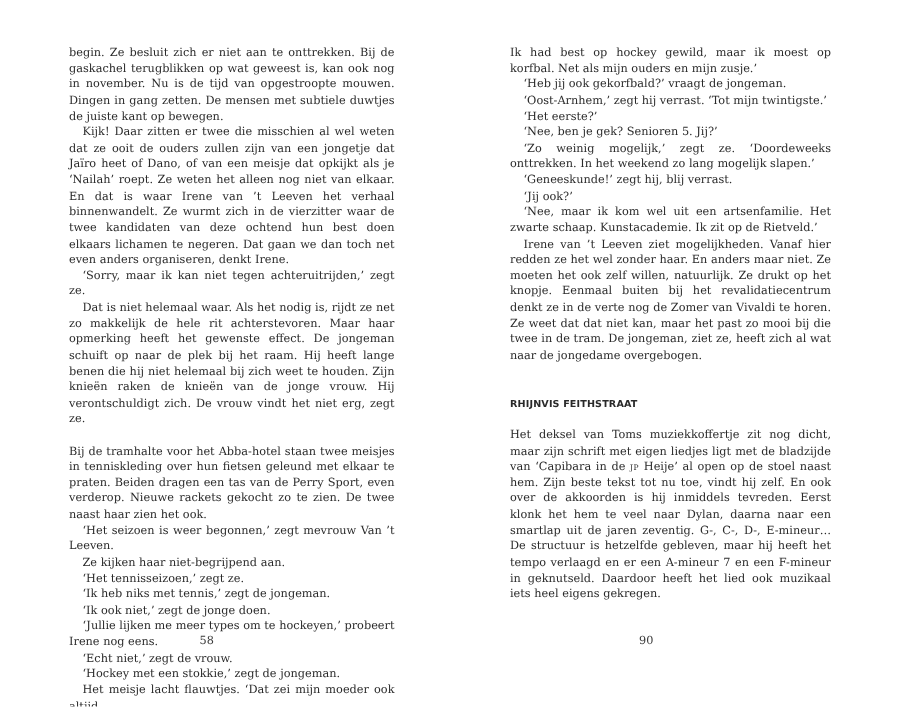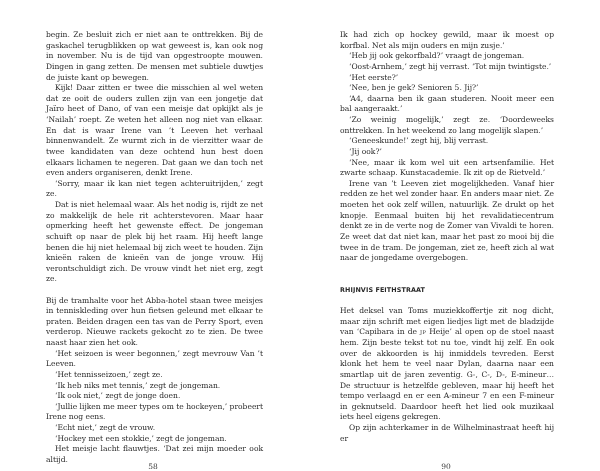--- a/index.html
+++ b/index.html
@@ -29,23 +29,23 @@
     font-weight: bold;
     font-size: 6.4px;
     letter-spacing: 0.1px;
     line-height: 10.62px;
     color: #2a2a2a;
     margin: 0;
   }
   .sc { font-variant: small-caps; text-transform: lowercase; font-size: 0.92em; letter-spacing: 0.3px; }
   .pagenum {
     position: absolute;
-    top: 462px;
+    top: 422px;
     width: 40px;
-    text-align: center;
+    text-align: left;
     font-family: "DejaVu Serif", "Liberation Serif", serif;
     font-size: 7.5px;
     color: #3a3a3a;
   }
   .left .pagenum { left: 133px; }
   .right .pagenum { left: 126px; }
 </style>
 </head>
 <body>
 
@@ -53,46 +53,45 @@
 
   <div class="page left">
     <div class="textblock">
       <p class="p">begin. Ze besluit zich er niet aan te onttrekken. Bij de gas­kachel terugblikken op wat geweest is, kan ook nog in no­vember. Nu is de tijd van opgestroopte mouwen. Dingen in gang zetten. De mensen met subtiele duwtjes de juiste kant op bewegen.</p>
       <p class="p indent">Kijk! Daar zitten er twee die misschien al wel weten dat ze ooit de ouders zullen zijn van een jongetje dat Jaïro heet of Dano, of van een meisje dat opkijkt als je ‘Nailah’ roept. Ze weten het alleen nog niet van elkaar. En dat is waar Irene van ’t Leeven het verhaal binnenwandelt. Ze wurmt zich in de vierzitter waar de twee kandidaten van deze ochtend hun best doen elkaars lichamen te negeren. Dat gaan we dan toch net even anders organiseren, denkt Irene.</p>
       <p class="p indent">‘Sorry, maar ik kan niet tegen achteruitrijden,’ zegt ze.</p>
       <p class="p indent">Dat is niet helemaal waar. Als het nodig is, rijdt ze net zo makkelijk de hele rit achterstevoren. Maar haar opmerking heeft het gewenste effect. De jongeman schuift op naar de plek bij het raam. Hij heeft lange benen die hij niet helemaal bij zich weet te houden. Zijn knieën raken de knieën van de jonge vrouw. Hij verontschuldigt zich. De vrouw vindt het niet erg, zegt ze.</p>
       <div class="gap"></div>
       <p class="p">Bij de tramhalte voor het Abba-hotel staan twee meisjes in tenniskleding over hun fietsen geleund met elkaar te praten. Beiden dragen een tas van de Perry Sport, even verderop. Nieuwe rackets gekocht zo te zien. De twee naast haar zien het ook.</p>
       <p class="p indent">‘Het seizoen is weer begonnen,’ zegt mevrouw Van ’t Lee­ven.</p>
+      <p class="p indent">Ze kijken haar niet-begrijpend aan.</p>
       <p class="p indent">‘Het tennisseizoen,’ zegt ze.</p>
       <p class="p indent">‘Ik heb niks met tennis,’ zegt de jongeman.</p>
       <p class="p indent">‘Ik ook niet,’ zegt de jonge doen.</p>
       <p class="p indent">‘Jullie lijken me meer types om te hockeyen,’ probeert Irene nog eens.</p>
       <p class="p indent">‘Echt niet,’ zegt de vrouw.</p>
       <p class="p indent">‘Hockey met een stokkie,’ zegt de jongeman.</p>
       <p class="p indent last-left">Het meisje lacht flauwtjes. ‘Dat zei mijn moeder ook altijd.</p>
     </div>
     <div class="pagenum">58</div>
   </div>
 
   <div class="page right">
     <div class="textblock">
-      <p class="p">Ik had zich op hockey gewild, maar ik moest op korfbal. Net als mijn ouders en mijn zusje.’</p>
+      <p class="p">Ik had best op hockey gewild, maar ik moest op korfbal. Net als mijn ouders en mijn zusje.’</p>
       <p class="p indent">‘Heb jij ook gekorfbald?’ vraagt de jongeman.</p>
       <p class="p indent">‘Oost-Arnhem,’ zegt hij verrast. ‘Tot mijn twintigste.’</p>
       <p class="p indent">‘Het eerste?’</p>
       <p class="p indent">‘Nee, ben je gek? Senioren 5. Jij?’</p>
-      <p class="p indent">‘A4, daarna ben ik gaan studeren. Nooit meer een bal aan­geraakt.’</p>
       <p class="p indent">‘Zo weinig mogelijk,’ zegt ze. ‘Doordeweeks onttrekken. In het weekend zo lang mogelijk slapen.’</p>
       <p class="p indent">‘Geneeskunde!’ zegt hij, blij verrast.</p>
       <p class="p indent">‘Jij ook?’</p>
       <p class="p indent">‘Nee, maar ik kom wel uit een artsenfamilie. Het zwarte schaap. Kunstacademie. Ik zit op de Rietveld.’</p>
       <p class="p indent last-left">Irene van ’t Leeven ziet mogelijkheden. Vanaf hier redden ze het wel zonder haar. En anders maar niet. Ze moeten het ook zelf willen, natuurlijk. Ze drukt op het knopje. Eenmaal buiten bij het revalidatiecentrum denkt ze in de verte nog de Zomer van Vivaldi te horen. Ze weet dat dat niet kan, maar het past zo mooi bij die twee in de tram. De jongeman, ziet ze, heeft zich al wat naar de jongedame overgebogen.</p>
       <div class="gap2"></div>
       <p class="heading">RHIJNVIS FEITHSTRAAT</p>
       <div class="gap"></div>
       <p class="p"><span>Het deksel van Toms muziekkoffertje zit nog dicht, maar zijn schrift met eigen liedjes ligt met de bladzijde van ‘Capibara in de </span><span class="sc">JP</span><span> Heije’ al open op de stoel naast hem. Zijn beste tekst tot nu toe, vindt hij zelf. En ook over de akkoorden is hij inmid­dels tevreden. Eerst klonk het hem te veel naar Dylan, daarna naar een smartlap uit de jaren zeventig. G-, C-, D-, E-mineur… De structuur is hetzelfde gebleven, maar hij heeft het tempo verlaagd en er een A-mineur 7 en een F-mineur in geknutseld. Daardoor heeft het lied ook muzikaal iets heel eigens gekre­gen.</span></p>
-      <p class="p indent" style="text-align-last: justify;">Op zijn achterkamer in de Wilhelminastraat heeft hij er</p>
     </div>
     <div class="pagenum">90</div>
   </div>
 
 </div>
 
 </body></html>

